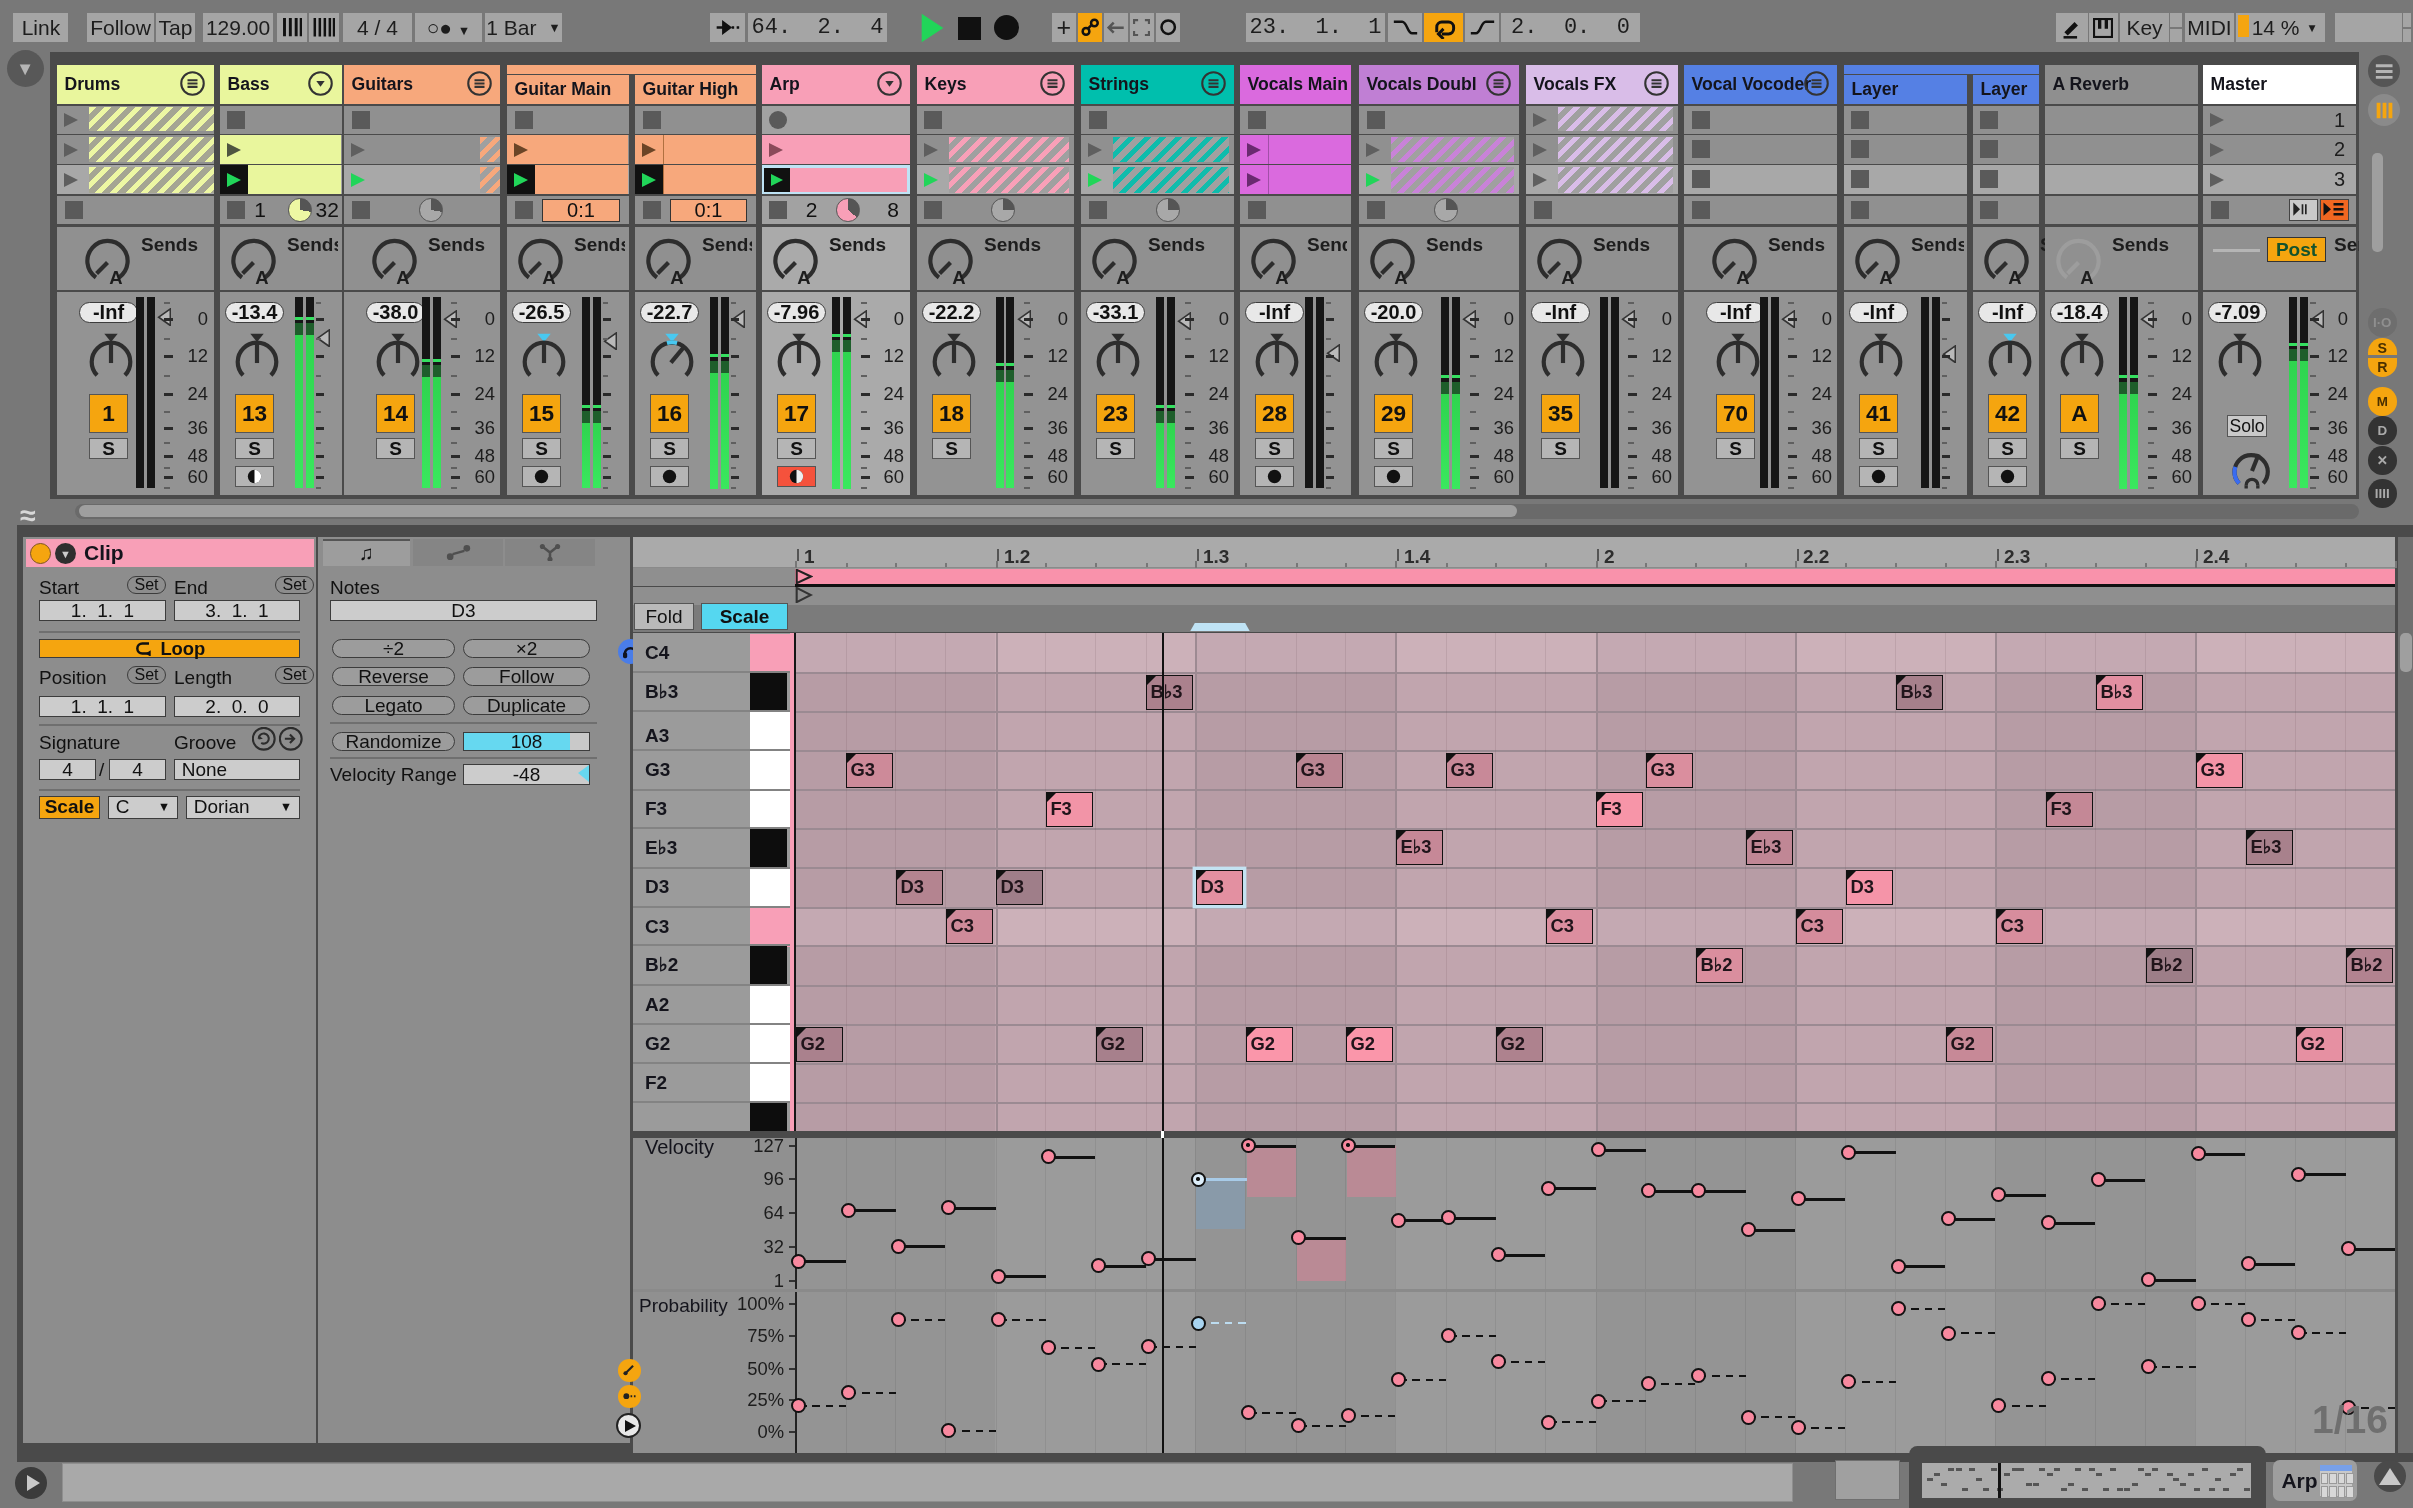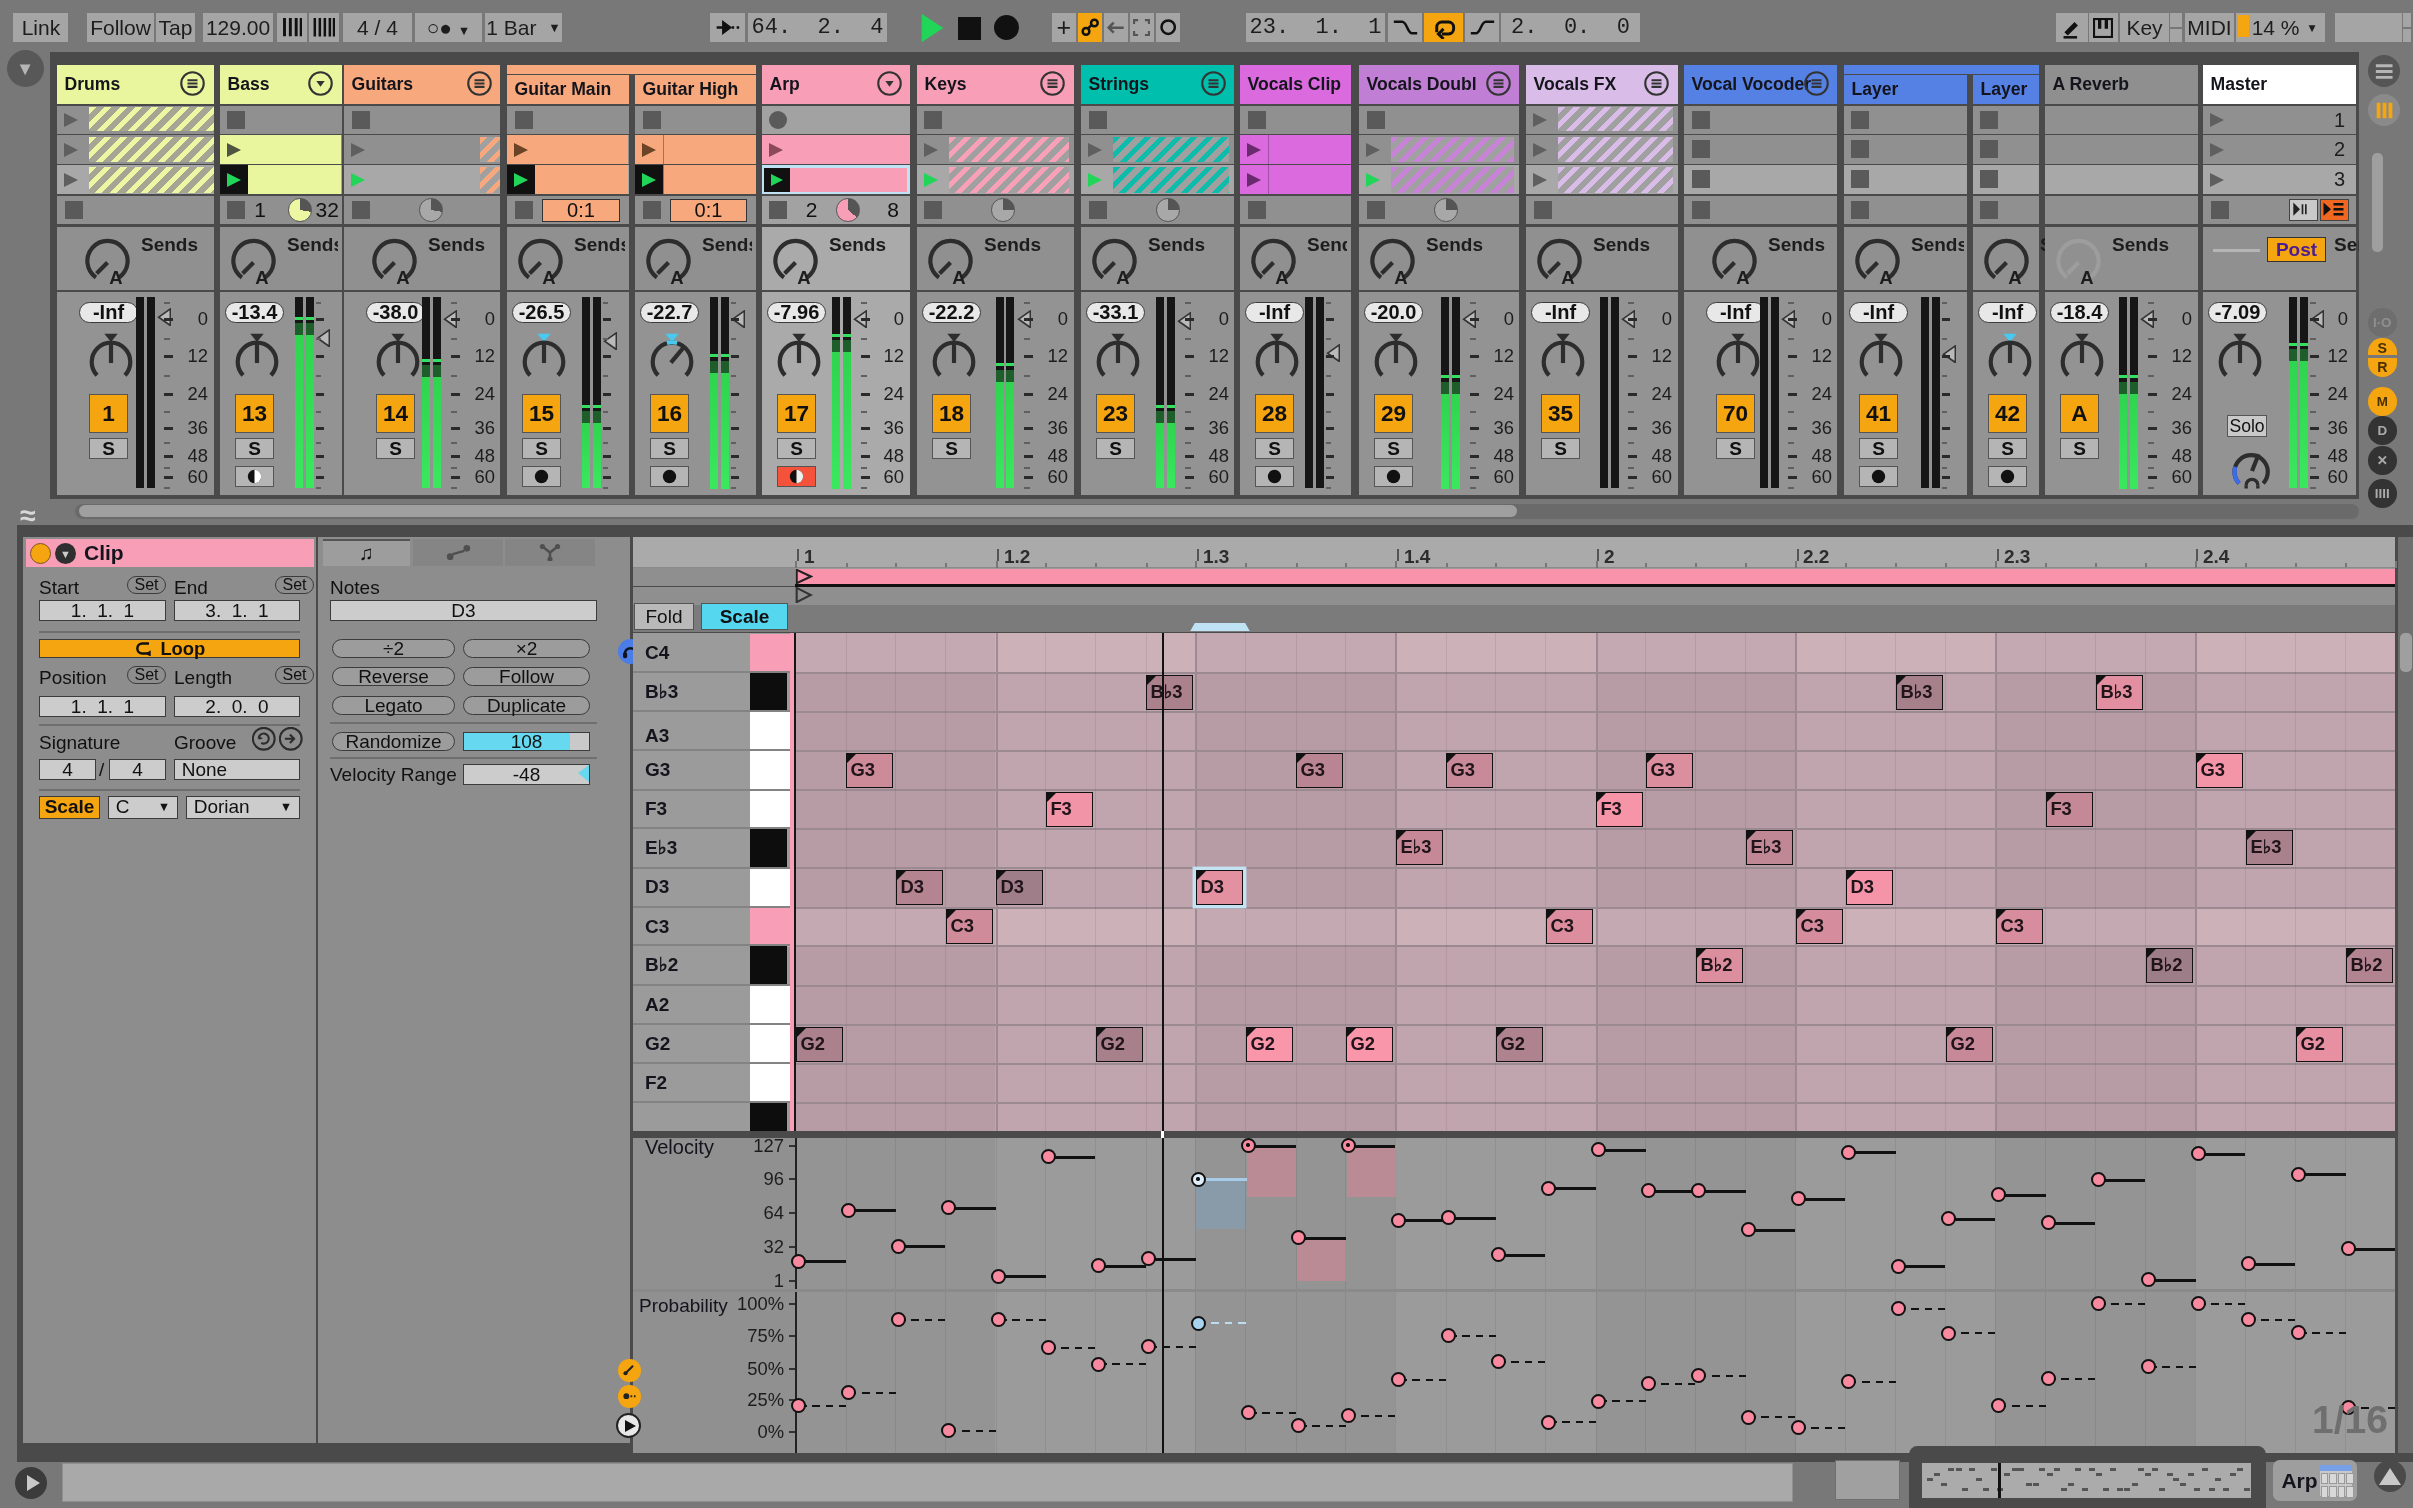--- a/index.html
+++ b/index.html
@@ -642,21 +642,21 @@
 <div style="left:1185px;top:411px;width:5.9px;height:1.7px;background:#5f5f5f;"></div>
 <div style="left:1185px;top:442px;width:5.9px;height:1.7px;background:#5f5f5f;"></div>
 <div style="left:1185px;top:467px;width:5.9px;height:1.7px;background:#5f5f5f;"></div>
 <div style="left:1185px;top:487px;width:5.9px;height:1.7px;background:#5f5f5f;"></div>
 <div class="mlab" style="left:1187px;top:308px;width:42px;height:22px;">0</div>
 <div class="mlab" style="left:1187px;top:345px;width:42px;height:22px;">12</div>
 <div class="mlab" style="left:1187px;top:383px;width:42px;height:22px;">24</div>
 <div class="mlab" style="left:1187px;top:417px;width:42px;height:22px;">36</div>
 <div class="mlab" style="left:1187px;top:445px;width:42px;height:22px;">48</div>
 <div class="mlab" style="left:1187px;top:466px;width:42px;height:22px;">60</div>
-<div class="hdr" style="left:1240px;top:65px;width:111px;height:39px;background:#da6ade;">Vocals Clip</div>
+<div class="hdr" style="left:1240px;top:65px;width:111px;height:39px;background:#da6ade;">Vocals Main</div>
 <div style="left:1240px;top:106px;width:111px;height:28px;background:#909090;"></div>
 <div style="left:1248px;top:111px;width:17.6px;height:17.6px;background:#5a5a5a;"></div>
 <div style="left:1240px;top:135px;width:111px;height:28.5px;background:#909090;"></div>
 <div style="left:1240px;top:135px;width:28.5px;height:28.5px;background:#da6ade;border-right:1.7px solid #a24fa8;">
       <div style="position:absolute;left:6.7px;top:50%;margin-top:-6.7px;width:0;height:0;border-left:14.2px solid #6a2a70;border-top:7.5px solid transparent;border-bottom:7.5px solid transparent;"></div>
     </div>
 <div style="left:1269px;top:135px;width:82px;height:28.5px;background:#da6ade;"></div>
 <div style="left:1240px;top:165px;width:111px;height:29px;background:#a8a8a8;"></div>
 <div style="left:1240px;top:165px;width:28.5px;height:29px;background:#da6ade;border-right:1.7px solid #a24fa8;">
       <div style="position:absolute;left:6.7px;top:50%;margin-top:-6.7px;width:0;height:0;border-left:14.2px solid #6a2a70;border-top:7.5px solid transparent;border-bottom:7.5px solid transparent;"></div>
@@ -1039,21 +1039,21 @@
 <div style="left:2289px;top:199px;width:28.5px;height:22px;background:#c9c9c9;border:1.7px solid #444;"><svg width="25" height="18.4" style="position:relative;" viewBox="0 0 30 22">
         <path d="M4 3 l8 8 l-8 8 z" fill="#222"></path>
         <path d="M15 5 v12 M19 5 v12" stroke="#222" stroke-width="2"></path>
       </svg></div>
 <div style="left:2320px;top:199px;width:28.5px;height:22px;background:#f06721;border:1.7px solid #444;"><svg width="25" height="18.4" style="position:relative;" viewBox="0 0 30 22">
         <path d="M3 3 l9 8 l-9 8 z" fill="#111"></path>
         <path d="M15 5 h12 M15 11 h12 M15 17 h12" stroke="#111" stroke-width="3"></path>
       </svg></div>
 <div style="left:2203px;top:227px;width:153px;height:63px;background:#909090;"></div>
 <div style="left:2213px;top:249px;width:47px;height:3.4px;background:#b5b5b5;"></div>
-<div style="left:2267px;top:237px;width:59px;height:25px;background:#f5a50f;border:1.7px solid #333;color:#4c1d95;font-size:19px;font-weight:bold;display:flex;align-items:center;justify-content:center;">Post</div>
+<div style="left:2267px;top:237px;width:59px;height:25px;background:#f5a50f;border:1.7px solid #333;color:#14532d;font-size:19px;font-weight:bold;display:flex;align-items:center;justify-content:center;">Post</div>
 <div style="left:2334px;top:234px;width:50px;height:23.5px;color:#1d1d1d;font-size:19px;font-weight:bold;">Sends</div>
 <div style="left:2203px;top:292px;width:153px;height:203px;background:#939393;"></div>
 <div class="pill" style="left:2208px;top:302px;width:59px;height:21px;">-7.09</div>
 <div style="left:2213px;top:332px;width:54px;height:52px;"><svg width="54" height="52" style="position:relative;" viewBox="0 0 64 62">
         <path d="M24 2 L40 2 L32 12 Z" fill="#2d2d2d"></path>
         <path d="M 15.4 51.6 A 23 23 0 1 1 48.6 51.6" fill="none" stroke="#2d2d2d" stroke-width="5"></path>
         <path d="M32 37 L32 13" stroke="#2d2d2d" stroke-width="5"></path>
       </svg></div>
 <div style="left:2227px;top:415px;width:40px;height:22px;background:#c9c9c9;border:1.7px solid #555;color:#111;font-size:19px;display:flex;align-items:center;justify-content:center;font-size:17.6px;">Solo</div>
 <div style="left:2227px;top:444px;width:50px;height:49px;"><svg width="50" height="49" style="position:relative;" viewBox="0 0 60 58">

